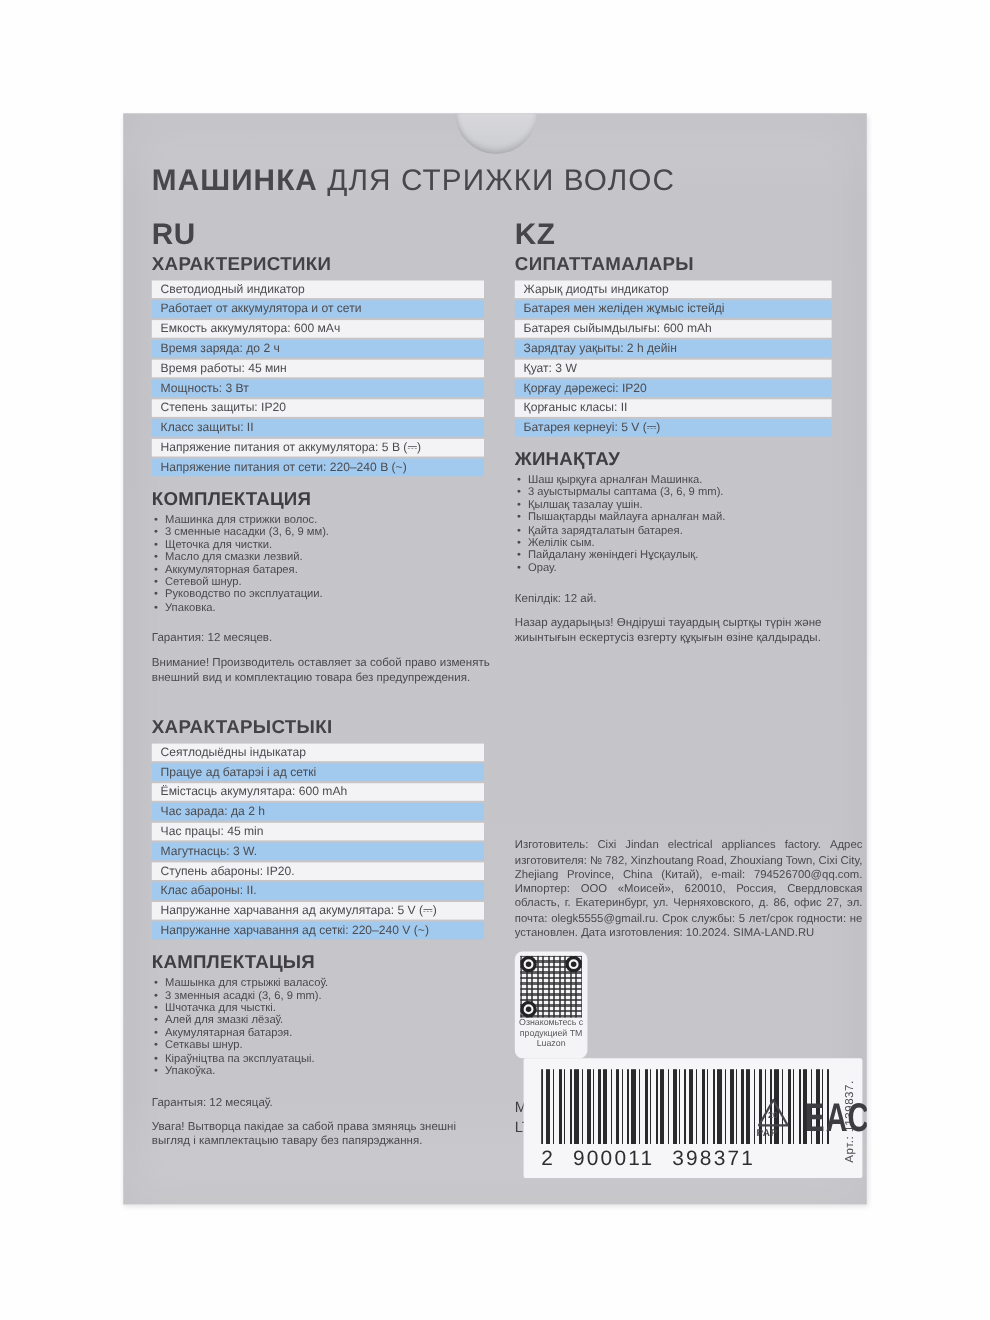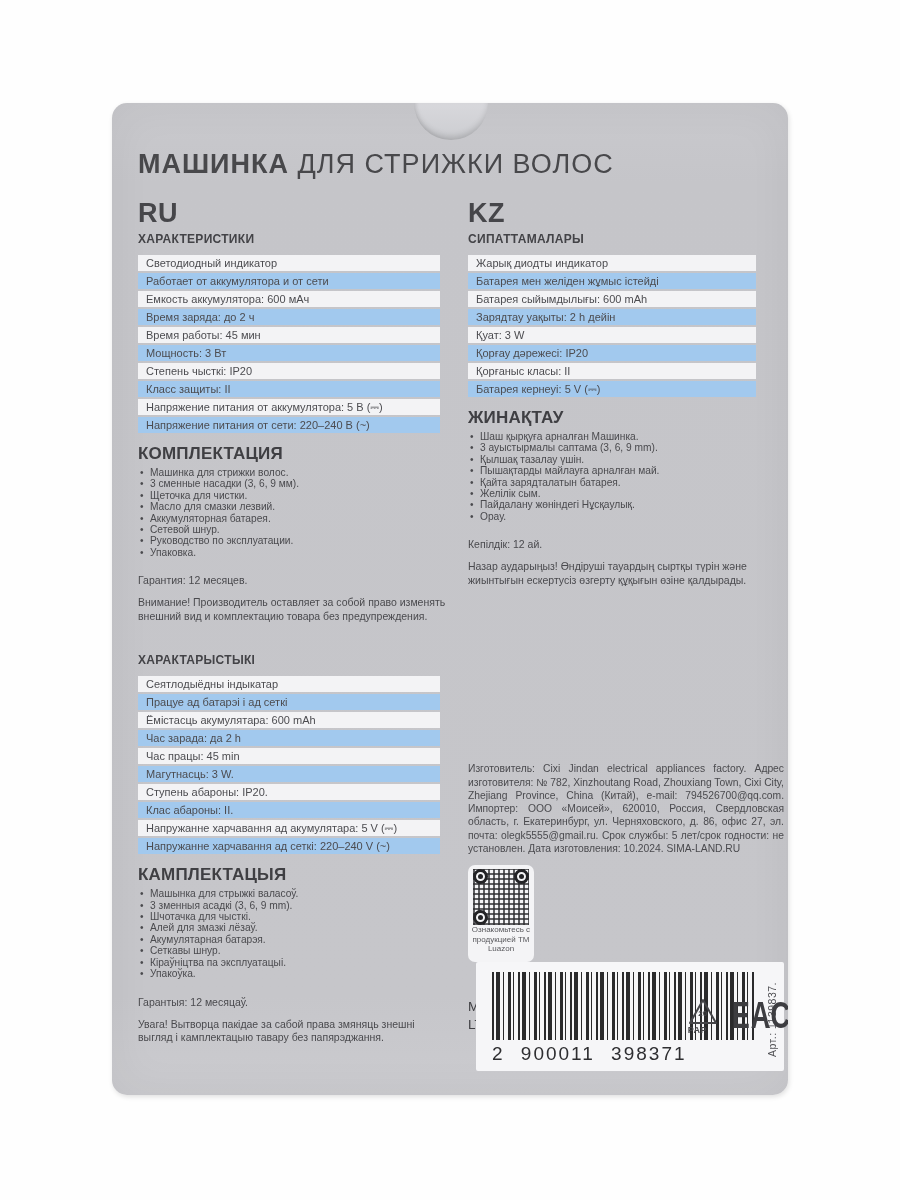--- a/index.html
+++ b/index.html
@@ -1,29 +1,29 @@
 <!DOCTYPE html>
 <html><head>
 <meta charset="utf-8">
 <style>
   html,body{margin:0;padding:0;}
   body{width:900px;height:1200px;background:#fefefe;font-family:"Liberation Sans",sans-serif;color:#46464a;position:relative;}
   .card{position:absolute;left:112px;top:103px;width:676px;height:992px;background:#c6c6ca;
         background:linear-gradient(180deg,#c9c9cd 0%,#c5c5c9 8%,#c6c6ca 90%,#cbcbcf 100%);
-        box-shadow:inset 0 0 45px rgba(0,0,0,0.05),1px 2px 5px rgba(0,0,0,0.12);overflow:hidden;border-radius:15px;}
+        box-shadow:inset 0 0 45px rgba(0,0,0,0.05),1px 2px 5px rgba(0,0,0,0.12);overflow:hidden;}
   .hang-notch{position:absolute;top:0;left:302px;width:74px;height:37px;border-radius:0 0 74px 74px;
         background:linear-gradient(180deg,#d8d8dc,#cccdd1);
         box-shadow:inset 0 -5px 6px -2px rgba(0,0,0,0.17),inset 3px 0 4px -2px rgba(0,0,0,0.08);}
   .title{padding:46px 0 0 26px;font-size:27px;letter-spacing:1px;color:#48484b;line-height:30px;}
   .title .b{font-weight:bold;}
   .columns{display:flex;margin-top:20px;padding-left:26px;}
   .col-left{width:314px;}
   .col-right{width:316px;margin-left:16px;}
   .lang{font-size:27px;font-weight:bold;line-height:28px;color:#46464a;letter-spacing:0.5px;}
-  .subhead{margin-top:5px;font-size:12px;line-height:15px;font-weight:bold;letter-spacing:0.3px;color:#434347;}
+  .subhead{margin-top:5px;font-size:17px;line-height:15px;font-weight:bold;letter-spacing:0.3px;color:#434347;}
   .spec-table{margin-top:8px;}
   .spec-table.w-l{width:302px;}
   .spec-table.w-r{width:288px;}
   .spec-row{font-size:11px;line-height:12px;padding:2px 8px;margin-bottom:2px;color:#4c4c50;white-space:nowrap;overflow:hidden;}
   .spec-row:nth-child(odd){background:#f3f3f5;}
   .spec-row:nth-child(even){background:#a2c9ee;}
   .kit-title{margin-top:12px;font-size:17px;line-height:18px;font-weight:bold;color:#3f3f43;letter-spacing:0.2px;}
   .kit-list{margin-top:4px;}
   .kit-item{font-size:10.2px;line-height:11.4px;color:#4a4a4e;padding-left:12px;position:relative;}
   .kit-item::before{content:"•";position:absolute;left:2px;}
@@ -76,21 +76,21 @@
     <div class="col-left">
       <div class="lang">RU</div>
       <div class="subhead">ХАРАКТЕРИСТИКИ</div>
       <div class="spec-table w-l">
           <div class="spec-row">Светодиодный индикатор</div>
           <div class="spec-row">Работает от аккумулятора и от сети</div>
           <div class="spec-row">Емкость аккумулятора: 600 мАч</div>
           <div class="spec-row">Время заряда: до 2 ч</div>
           <div class="spec-row">Время работы: 45 мин</div>
           <div class="spec-row">Мощность: 3 Вт</div>
-          <div class="spec-row">Степень чысткі: IP20</div>
+          <div class="spec-row">Степень защиты: IP20</div>
           <div class="spec-row">Класс защиты: II</div>
           <div class="spec-row">Напряжение питания от аккумулятора: 5 В (⎓)</div>
           <div class="spec-row">Напряжение питания от сети: 220–240 В (~)</div>
         </div>
       <div class="kit-title">КОМПЛЕКТАЦИЯ</div>
       <div class="kit-list">
           <div class="kit-item">Машинка для стрижки волос.</div>
           <div class="kit-item">3 сменные насадки (3, 6, 9 мм).</div>
           <div class="kit-item">Щеточка для чистки.</div>
           <div class="kit-item">Масло для смазки лезвий.</div>

